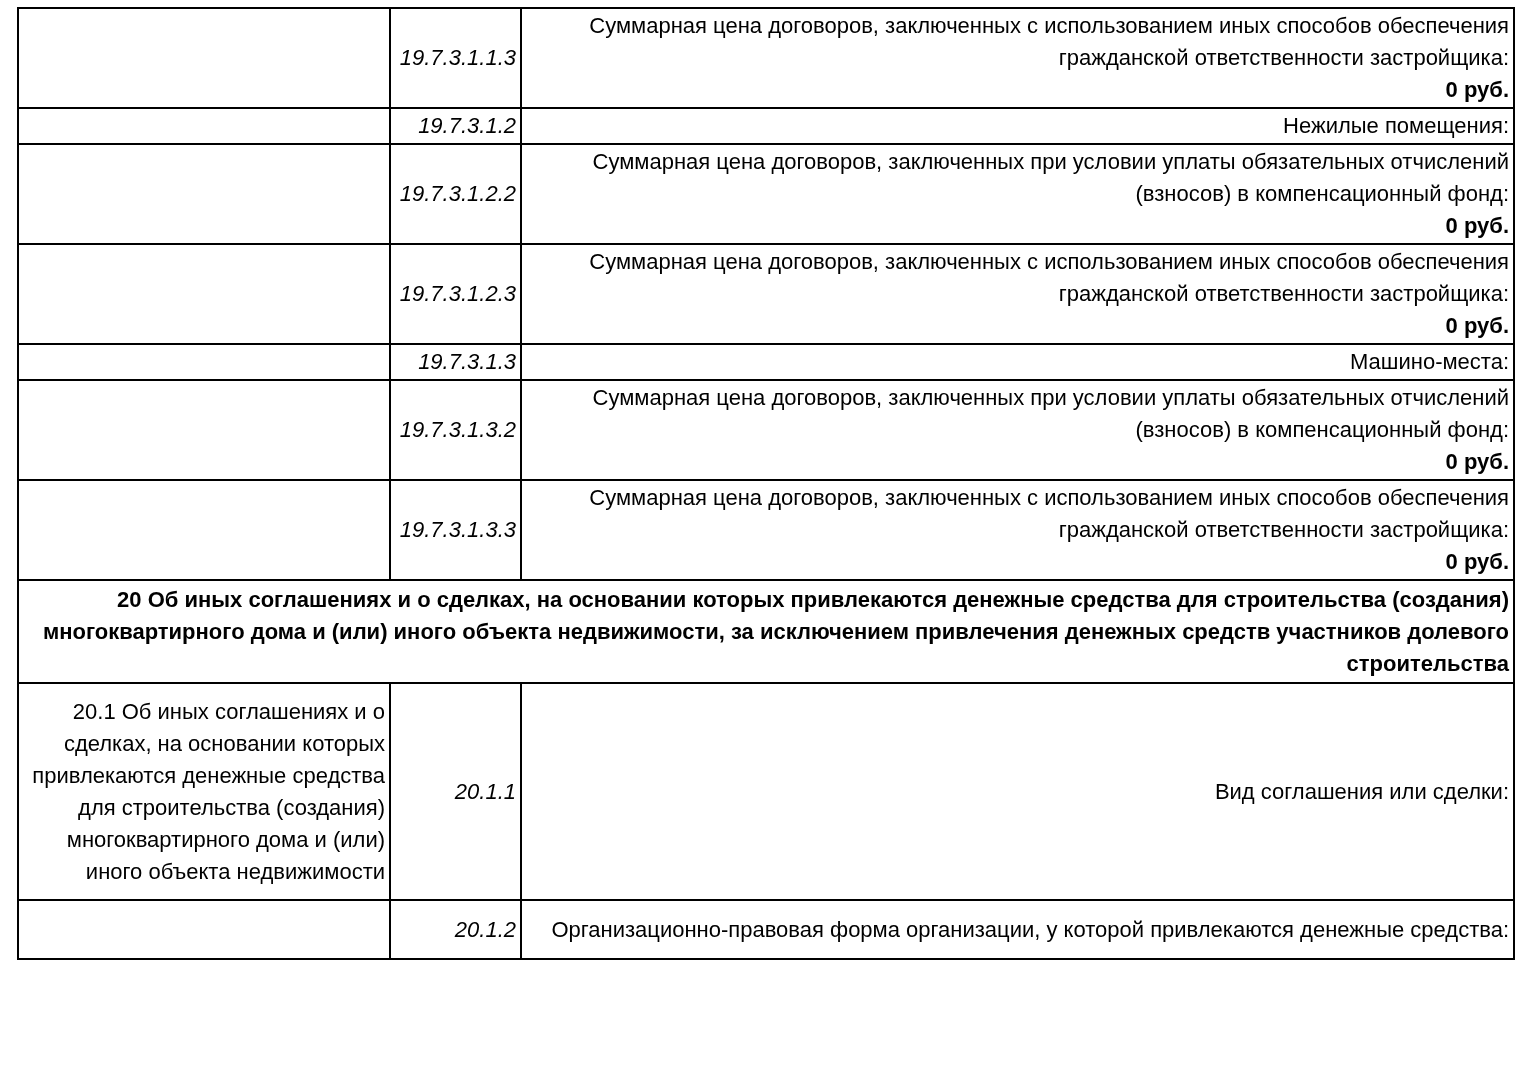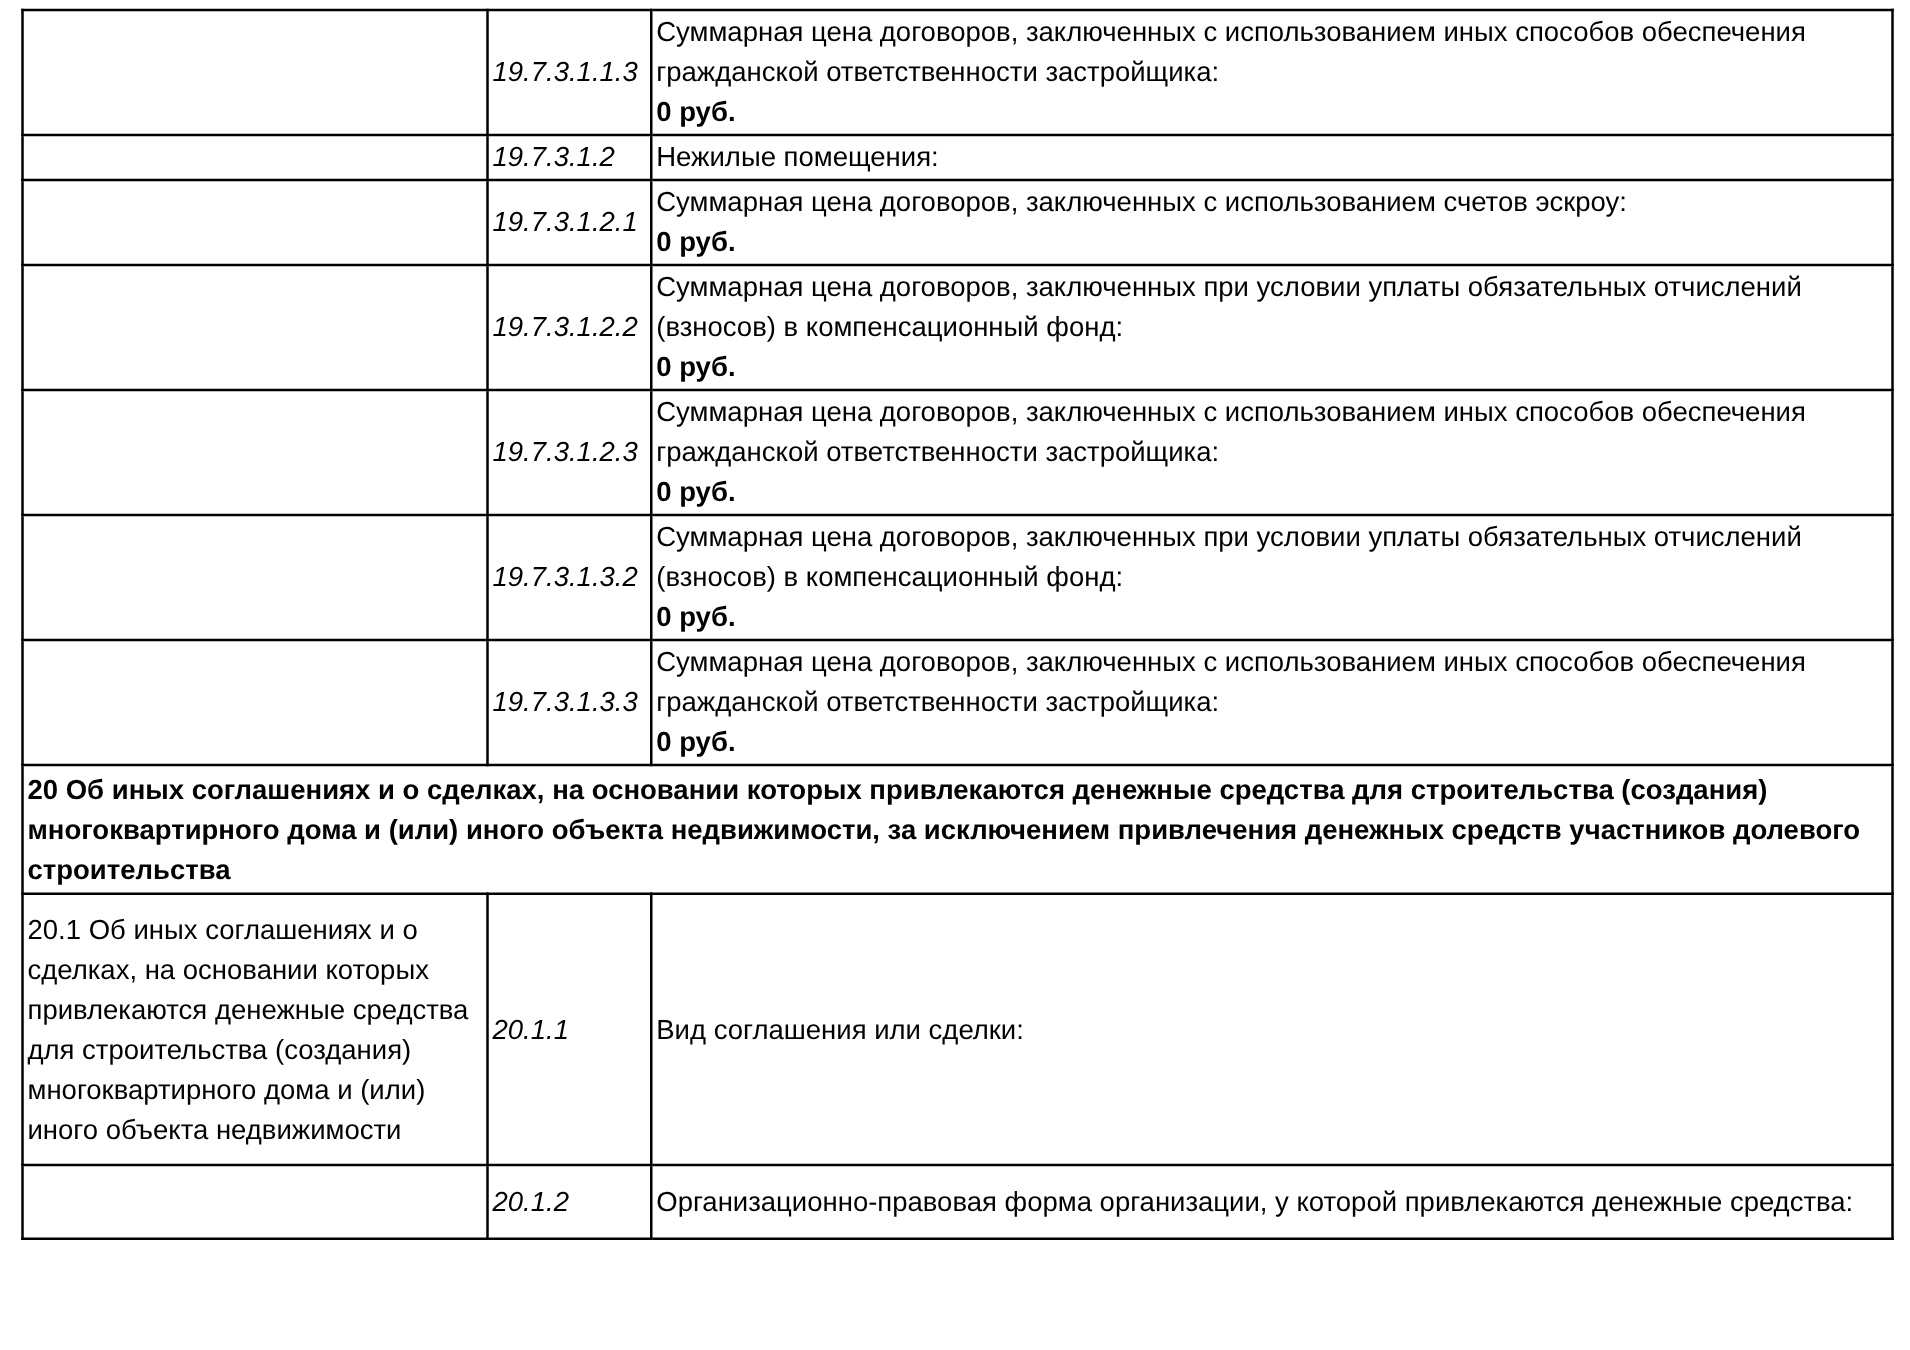--- a/index.html
+++ b/index.html
@@ -24,20 +24,21 @@
     margin: 7px 15px 0 17px;
     font-size: 22px;
     line-height: 32px;
   }
   table.decl td {
     border: 2px solid #000000;
     vertical-align: middle;
     padding: 1px 4px 1px 3px;
     word-wrap: break-word;
     overflow: hidden;
+    text-align: right;
   }
   td.annot {
     vertical-align: middle;
   }
   td.num {
     white-space: nowrap;
     padding-right: 0;
     font-style: italic;
   }
   td.section {
@@ -67,42 +68,41 @@
             <div class="content-value">0 руб.</div>
           </td>
         </tr>
         <tr style="height: 35px; margin-left: 20px;">
           <td class="annot"></td>
           <td class="num">19.7.3.1.2</td>
           <td>
             <div>Нежилые помещения:</div>
           </td>
         </tr>
-        <tr style="height: 64px;">
-          <td class="annot"></td>
-          <td class="num">19.7.3.1.2.1</td>
-          <td>
-            <div>Суммарная цена договоров, заключенных с использованием счетов эскроу:</div>
-            <div class="content-value">0 руб.</div>
-          </td>
-        </tr>
         <tr style="height: 96px;">
           <td class="annot"></td>
           <td class="num">19.7.3.1.2.2</td>
           <td>
             <div>Суммарная цена договоров, заключенных при условии уплаты обязательных отчислений (взносов) в компенсационный фонд:</div>
             <div class="content-value">0 руб.</div>
           </td>
         </tr>
         <tr style="height: 96px;">
           <td class="annot"></td>
           <td class="num">19.7.3.1.2.3</td>
           <td>
             <div>Суммарная цена договоров, заключенных с использованием иных способов обеспечения гражданской ответственности застройщика:</div>
             <div class="content-value">0 руб.</div>
+          </td>
+        </tr>
+        <tr style="height: 35px;">
+          <td class="annot"></td>
+          <td class="num">19.7.3.1.3</td>
+          <td>
+            <div>Машино-места:</div>
           </td>
         </tr>
         <tr style="height: 96px;">
           <td class="annot"></td>
           <td class="num">19.7.3.1.3.2</td>
           <td>
             <div>Суммарная цена договоров, заключенных при условии уплаты обязательных отчислений (взносов) в компенсационный фонд:</div>
             <div class="content-value">0 руб.</div>
           </td>
         </tr>

